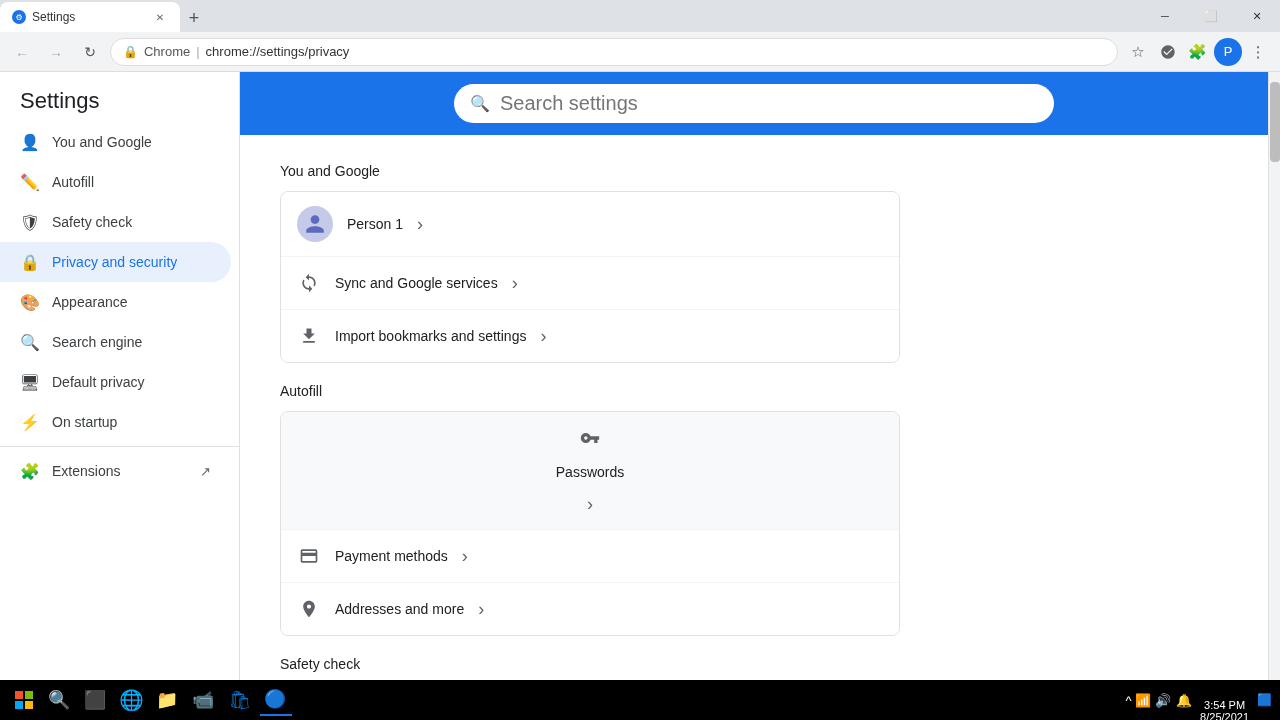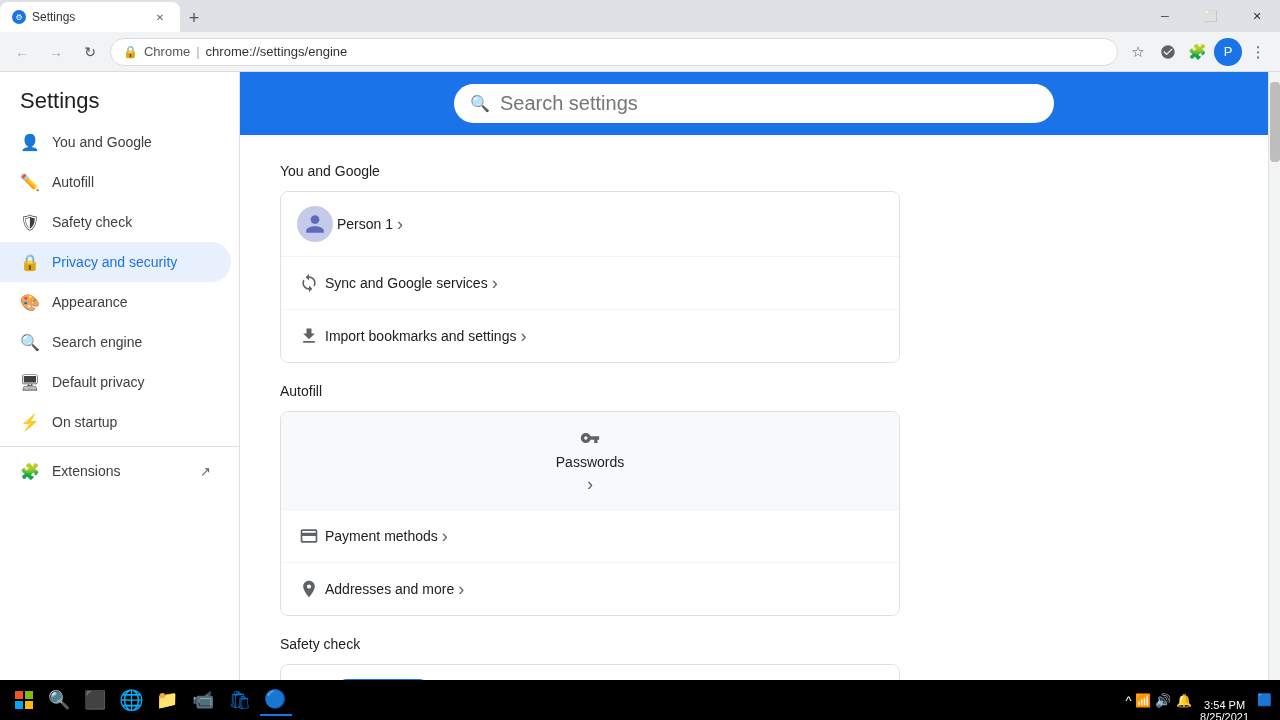--- a/index.html
+++ b/index.html
@@ -227,21 +227,21 @@
       border-radius: 8px;
       margin-bottom: 20px;
       overflow: hidden;
     }
     .settings-row {
       display: flex;
       align-items: center;
       padding: 14px 16px;
       border-bottom: 1px solid #f1f3f4;
       cursor: pointer;
-      gap: 4px;
+      gap: 14px;
       background: #fff;
     }
     .settings-row:last-child { border-bottom: none; }
     .settings-row.highlight { background: #f8f9fa; flex-direction: column; }
     .row-icon {
       width: 24px; height: 24px;
       display: flex; align-items: center; justify-content: center;
       color: #5f6368; font-size: 18px;
       flex-shrink: 0;
     }
@@ -343,21 +343,21 @@
 </div>
 
 <div class="address-bar-container">
   <div class="nav-btn disabled">←</div>
   <div class="nav-btn disabled">→</div>
   <div class="nav-btn">↻</div>
   <div class="address-bar">
     <span class="address-lock">🔒</span>
     <span class="address-origin">Chrome</span>
     <span style="color:#aaa">|</span>
-    <span>chrome://settings/engine</span>
+    <span>chrome://settings/privacy</span>
   </div>
   <div class="toolbar-icons">
     <div class="toolbar-icon">☆</div>
     <div class="toolbar-icon">
       <svg width="16" height="16" viewBox="0 0 24 24" fill="#5f6368">
           <path d="M12 2C6.48 2 2 6.48 2 12s4.48 10 10 10 10-4.48 10-10S17.52 2 12 2zm-2 15l-5-5 1.41-1.41L10 14.17l7.59-7.59L19 8l-9 9z"></path>
         </svg>
     </div>
     <div class="toolbar-icon">🧩</div>
     <div class="profile-icon">P</div>

